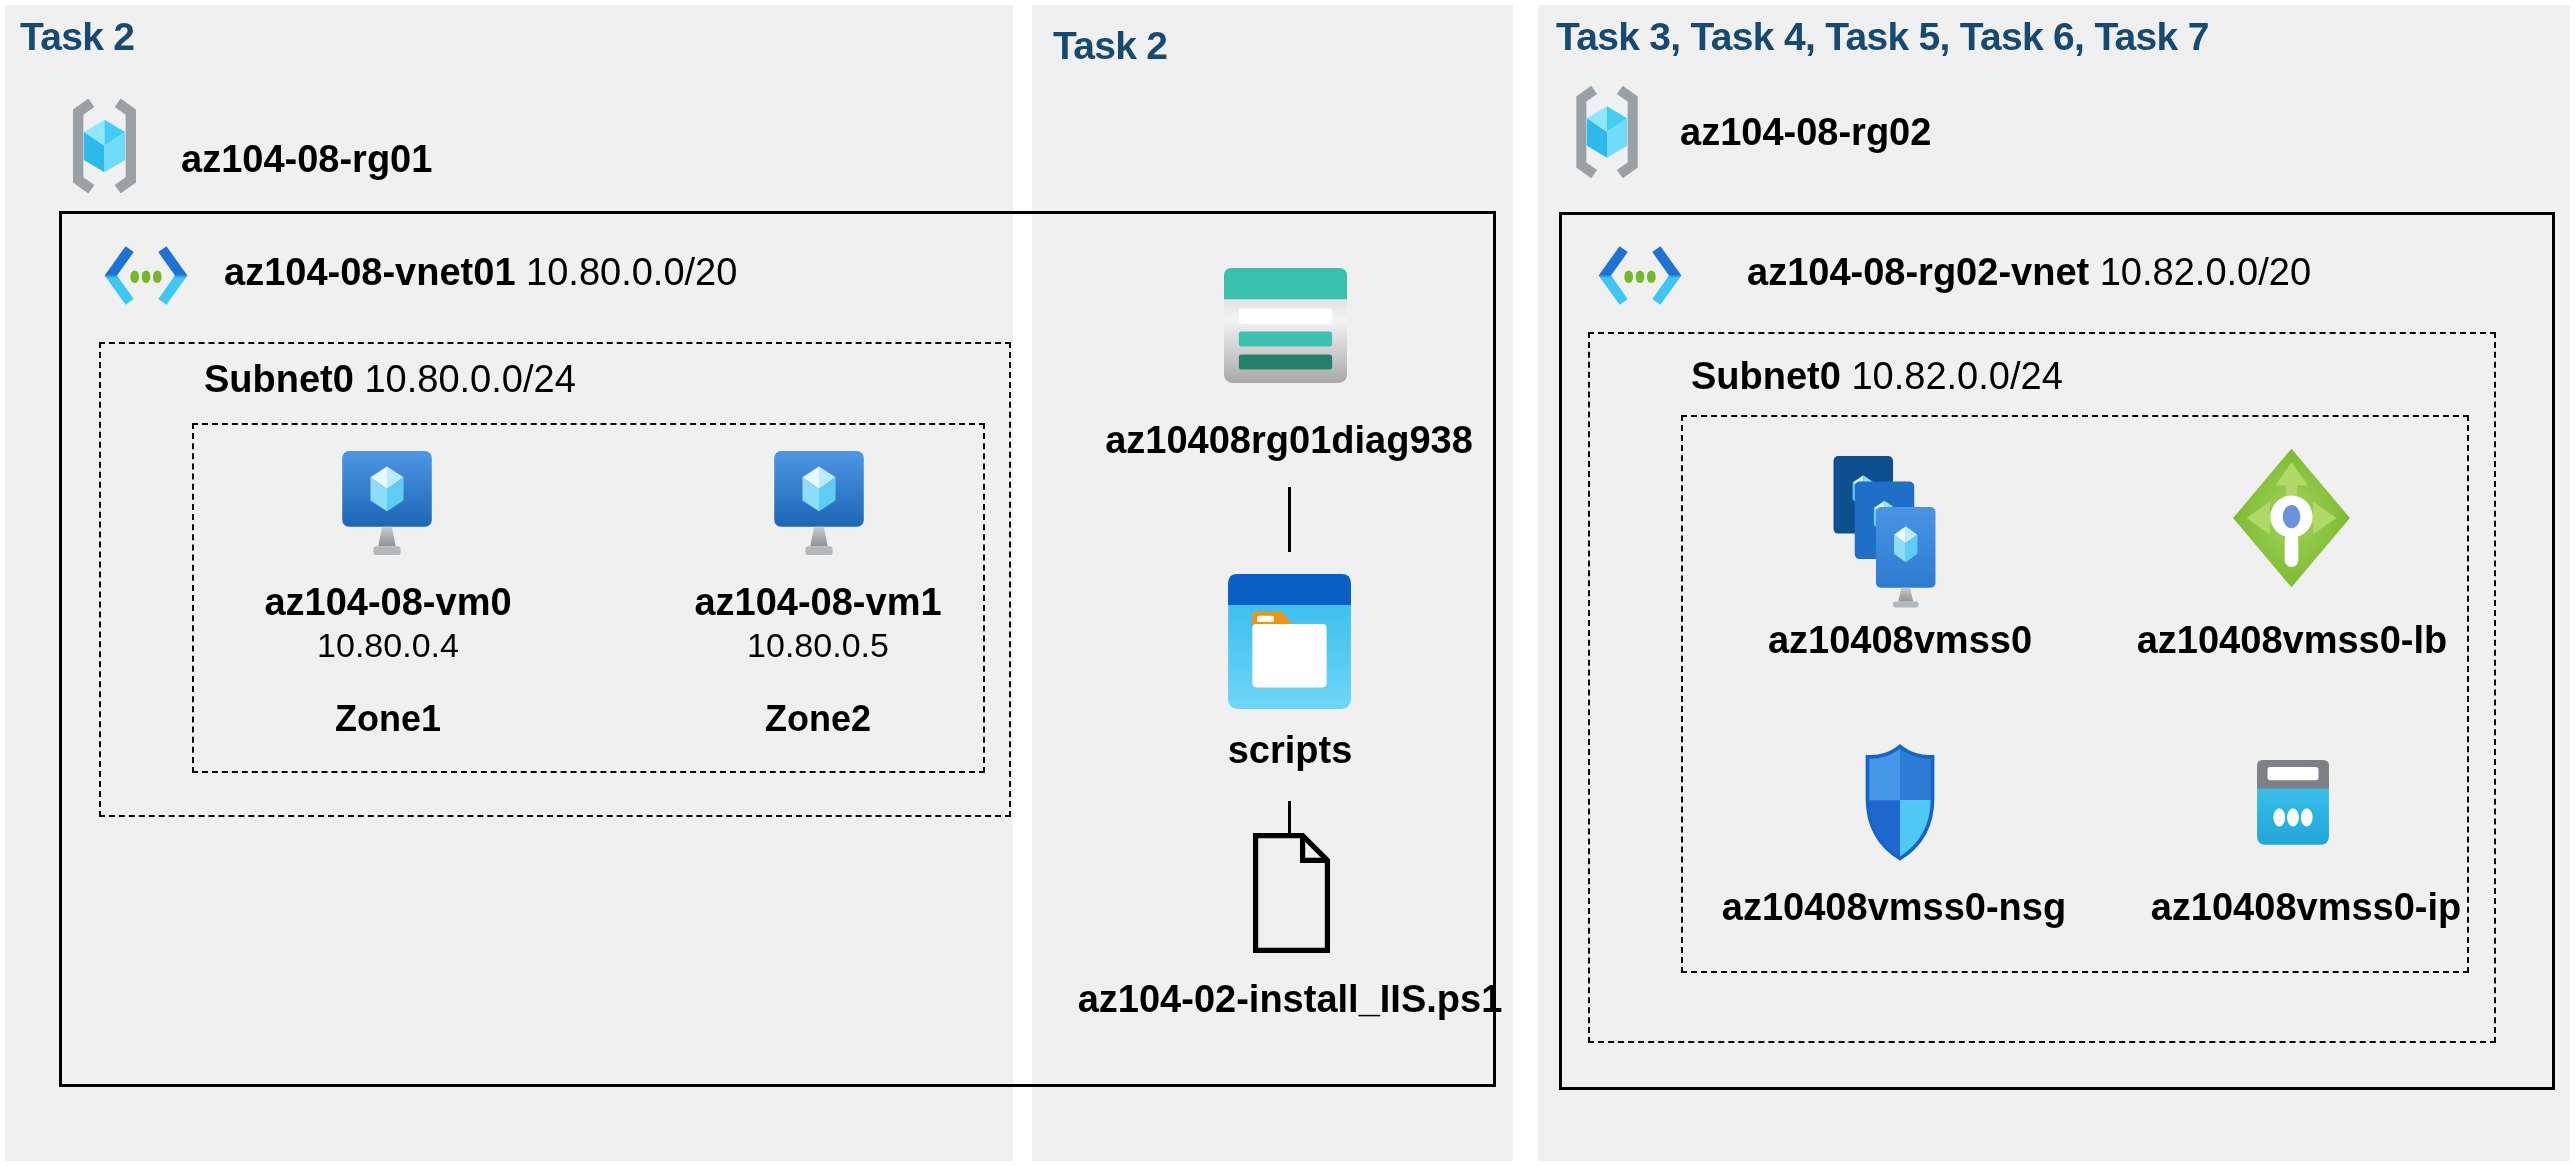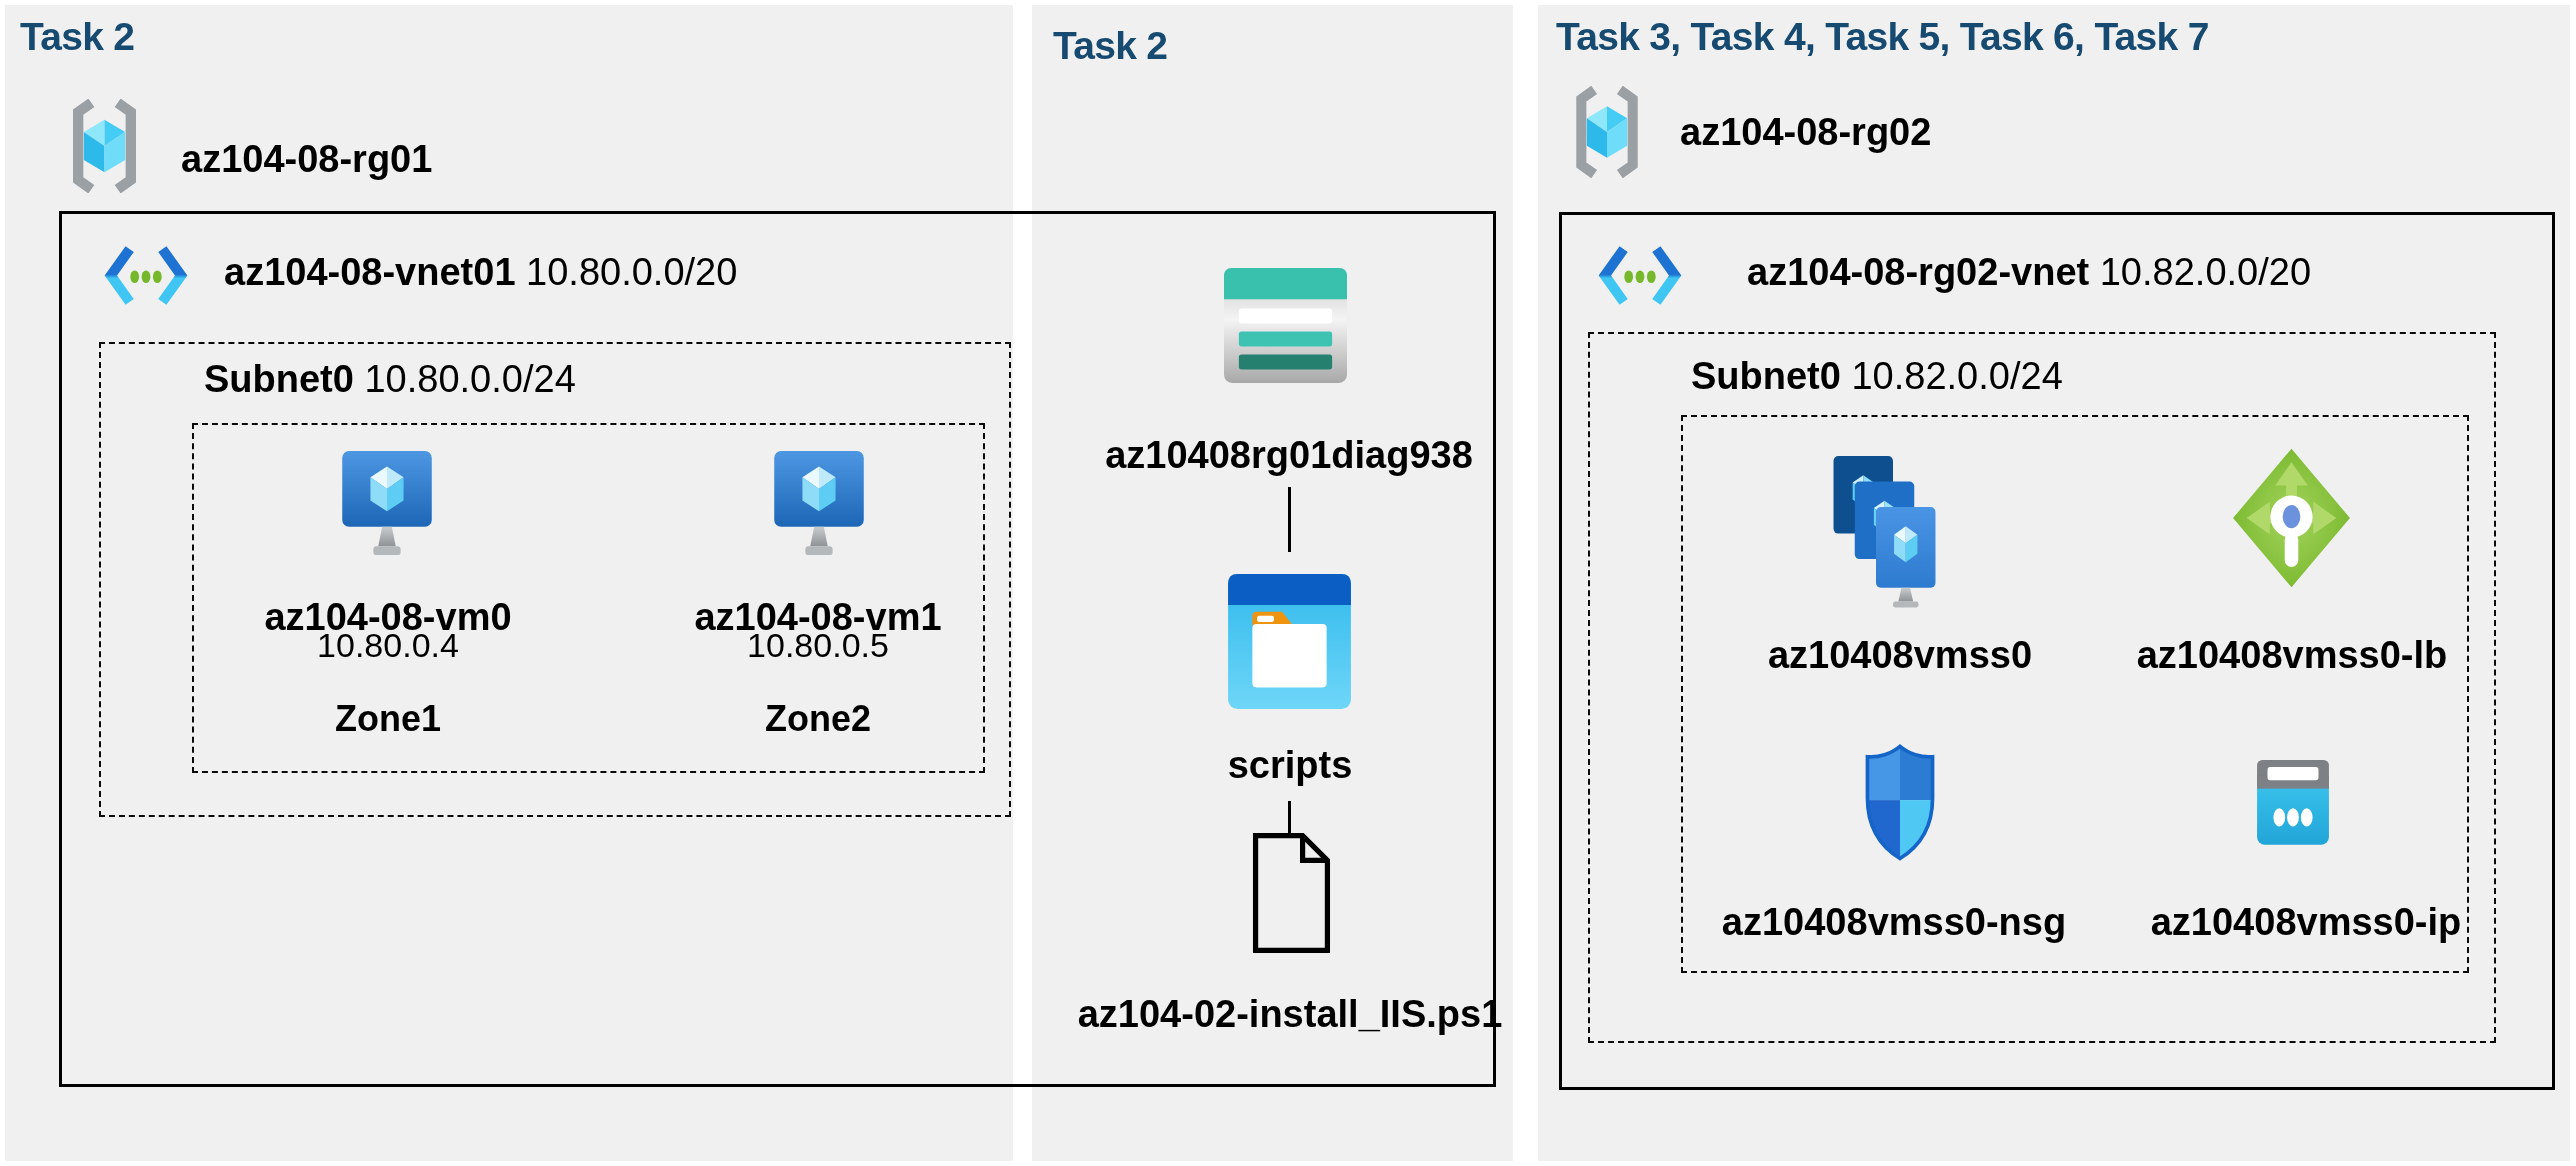--- a/index.html
+++ b/index.html
@@ -6,21 +6,21 @@
   body{font-family:"Liberation Sans", sans-serif; width:2576px; height:1166px; position:relative; overflow:hidden;}
   .panel{position:absolute; top:5.4px; height:1156px; background:#f0f0f1;}
   .abs{position:absolute;}
   .title{position:absolute; font-size:39px; font-weight:700; color:#164a70; letter-spacing:-0.7px; white-space:nowrap;}
   .box-solid{position:absolute; border:3.4px solid #000; box-sizing:border-box;}
   .box-dashed{position:absolute; border:2.7px dashed #0a0a0a; box-sizing:border-box;}
   .inline-lbl{position:absolute; transform:translateY(-50%); white-space:nowrap; color:#000;}
   .inline-lbl .bold{font-size:38px; font-weight:700;}
   .inline-lbl .reg{font-size:38px; font-weight:400;}
   .ctr-lbl{position:absolute; transform:translate(-50%,-50%); white-space:nowrap; color:#000; text-align:center;}
-  .res-name{font-size:38px; font-weight:700;margin-top:15px;}
+  .res-name{font-size:38px; font-weight:700;}
   .ip-txt{font-size:34px; font-weight:400;}
   .zone-txt{font-size:36px; font-weight:700;}
   .connector{position:absolute; width:2.7px; background:#000;}
   svg{display:block;}
 </style>
 </head>
 <body>
 
 <svg width="0" height="0" style="position:absolute">
   <defs>

